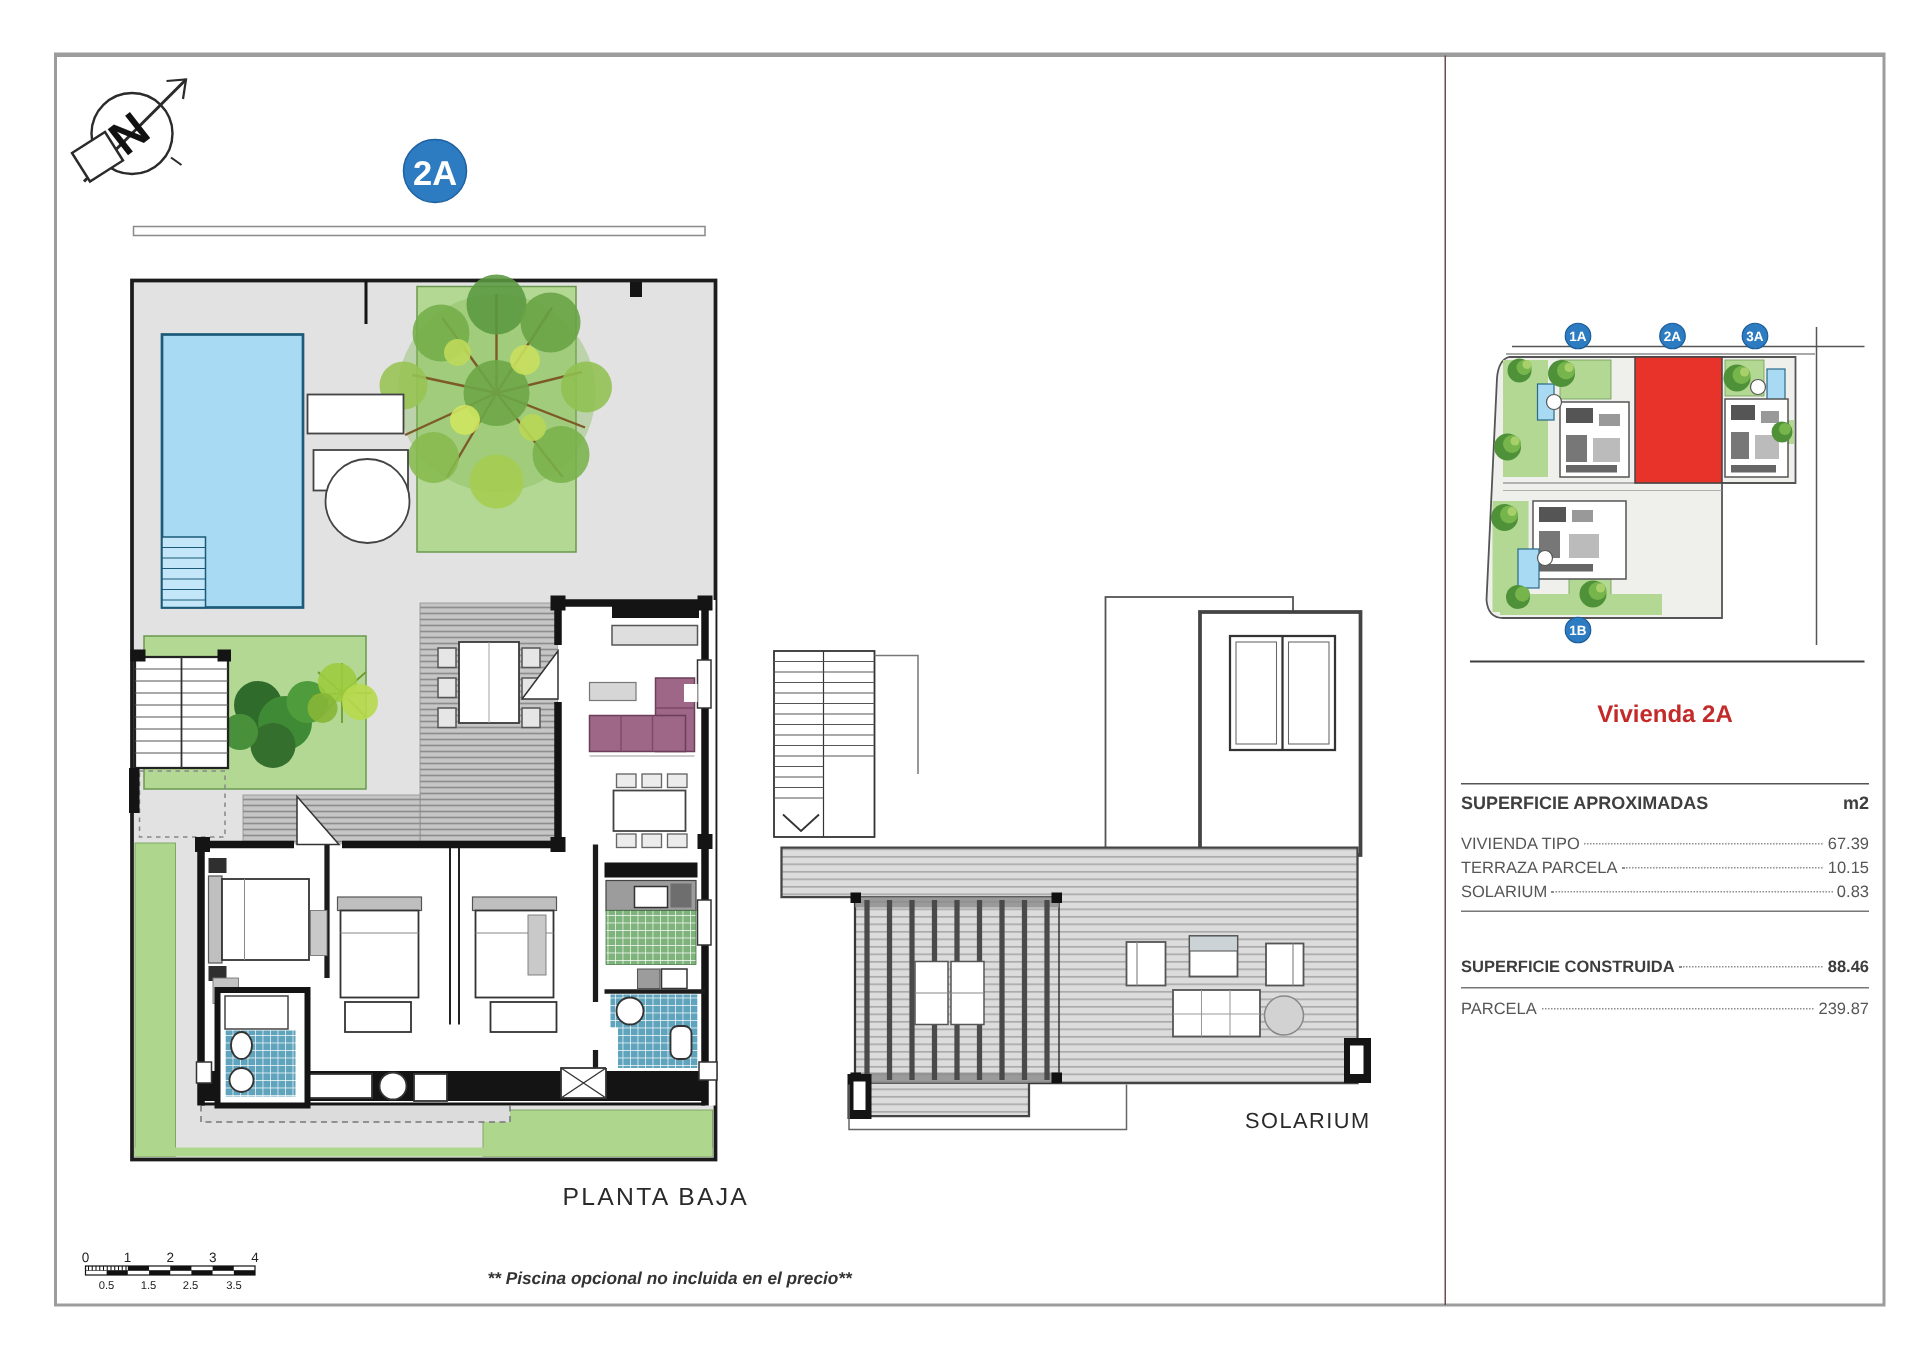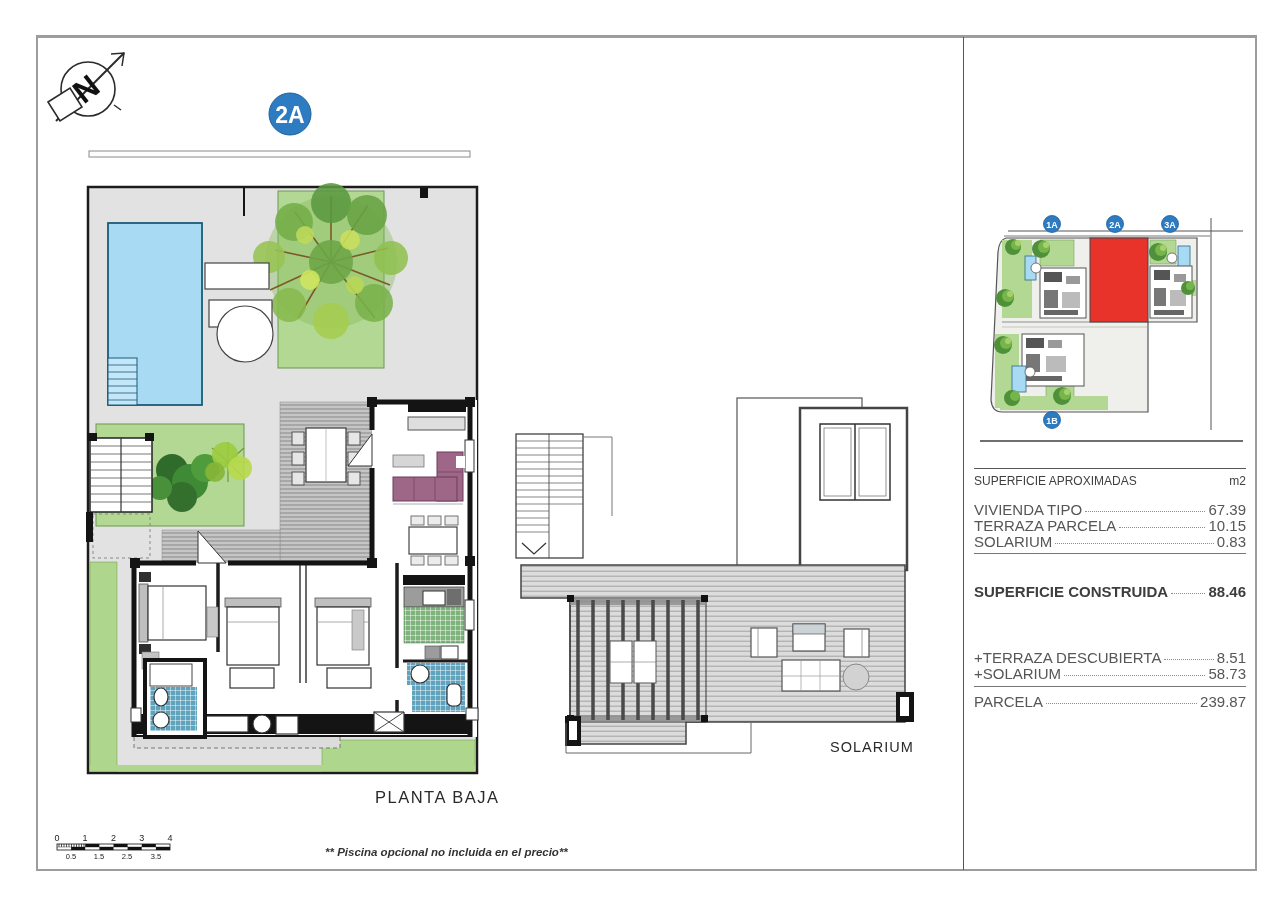--- a/index.html
+++ b/index.html
@@ -8,23 +8,23 @@
     border:2px solid #9c9c9c;border-top-width:3px;background:#fff;box-sizing:border-box;}
   .divider{position:absolute;left:963px;top:37px;width:1px;height:833px;background:#6e4b50;}
   svg.art{position:absolute;left:0;top:0;}
   svg text{font-family:"Liberation Sans",sans-serif;}
   
   .panel{position:absolute;left:974px;top:468px;width:272px;color:#565656;}
   .panel-title{text-align:center;font-size:16px;font-weight:bold;color:#c32a2a;margin:0 0 36px 0;}
   .rule{border:none;border-top:1.5px solid #555;margin:0;}
   .rule.light{border-top:1.2px solid #777;}
   .hdr{display:flex;justify-content:space-between;align-items:baseline;
-    font-weight:normal;color:#3f3f3f;font-size:12px;padding-top:5px;}
+    font-weight:bold;color:#3f3f3f;font-size:12px;padding-top:5px;}
   .rows{margin-top:14px;}
-  .row{display:flex;align-items:baseline;font-size:15px;line-height:15.8px;color:#565656;}
+  .row{display:flex;align-items:baseline;font-size:11px;line-height:15.8px;color:#565656;}
   .row .lead{flex:1;border-bottom:1.5px dotted #8d8d8d;margin:0 3px;transform:translateY(-3px);}
   .row .val{text-align:right;}
   .row.bold{font-weight:bold;color:#3d3d3d;margin-top:20px;}
   .total-wrap{margin-top:5px;padding-top:5px;}
   .extras{margin-top:50px;}
   .parcela-wrap{margin-top:7px;}
   .mt4{margin-top:4px;}
 </style>
 </head>
 <body>
@@ -424,20 +424,21 @@
     <text x="71" y="859" font-size="7.5" fill="#222" text-anchor="middle">0.5</text>
     <text x="99" y="859" font-size="7.5" fill="#222" text-anchor="middle">1.5</text>
     <text x="127" y="859" font-size="7.5" fill="#222" text-anchor="middle">2.5</text>
     <text x="156" y="859" font-size="7.5" fill="#222" text-anchor="middle">3.5</text>
   </g>
 
   <text x="325" y="856" font-size="11.5" font-style="italic" font-weight="bold" fill="#333">** Piscina opcional no incluida en el precio**</text>
 </svg>
 
 <div class="panel">
+  <div class="panel-title">Vivienda 2A</div>
   <hr class="rule">
   <div class="hdr">
     <span>SUPERFICIE APROXIMADAS</span>
     <span>m2</span>
   </div>
   <div class="rows">
     <div class="row">
       <span>VIVIENDA TIPO</span>
       <span class="lead"></span>
       <span class="val">67.39</span>
@@ -454,32 +455,20 @@
     </div>
   </div>
   <hr class="rule light mt4">
   <div class="total-wrap">
     <div class="row bold">
       <span>SUPERFICIE CONSTRUIDA</span>
       <span class="lead"></span>
       <span class="val">88.46</span>
     </div>
   </div>
-  <div class="extras">
-    <div class="row">
-      <span>+TERRAZA DESCUBIERTA</span>
-      <span class="lead"></span>
-      <span class="val">8.51</span>
-    </div>
-    <div class="row">
-      <span>+SOLARIUM</span>
-      <span class="lead"></span>
-      <span class="val">58.73</span>
-    </div>
-  </div>
   <hr class="rule light mt4">
   <div class="parcela-wrap">
     <div class="row">
       <span>PARCELA</span>
       <span class="lead"></span>
       <span class="val">239.87</span>
     </div>
   </div>
 </div>
 

